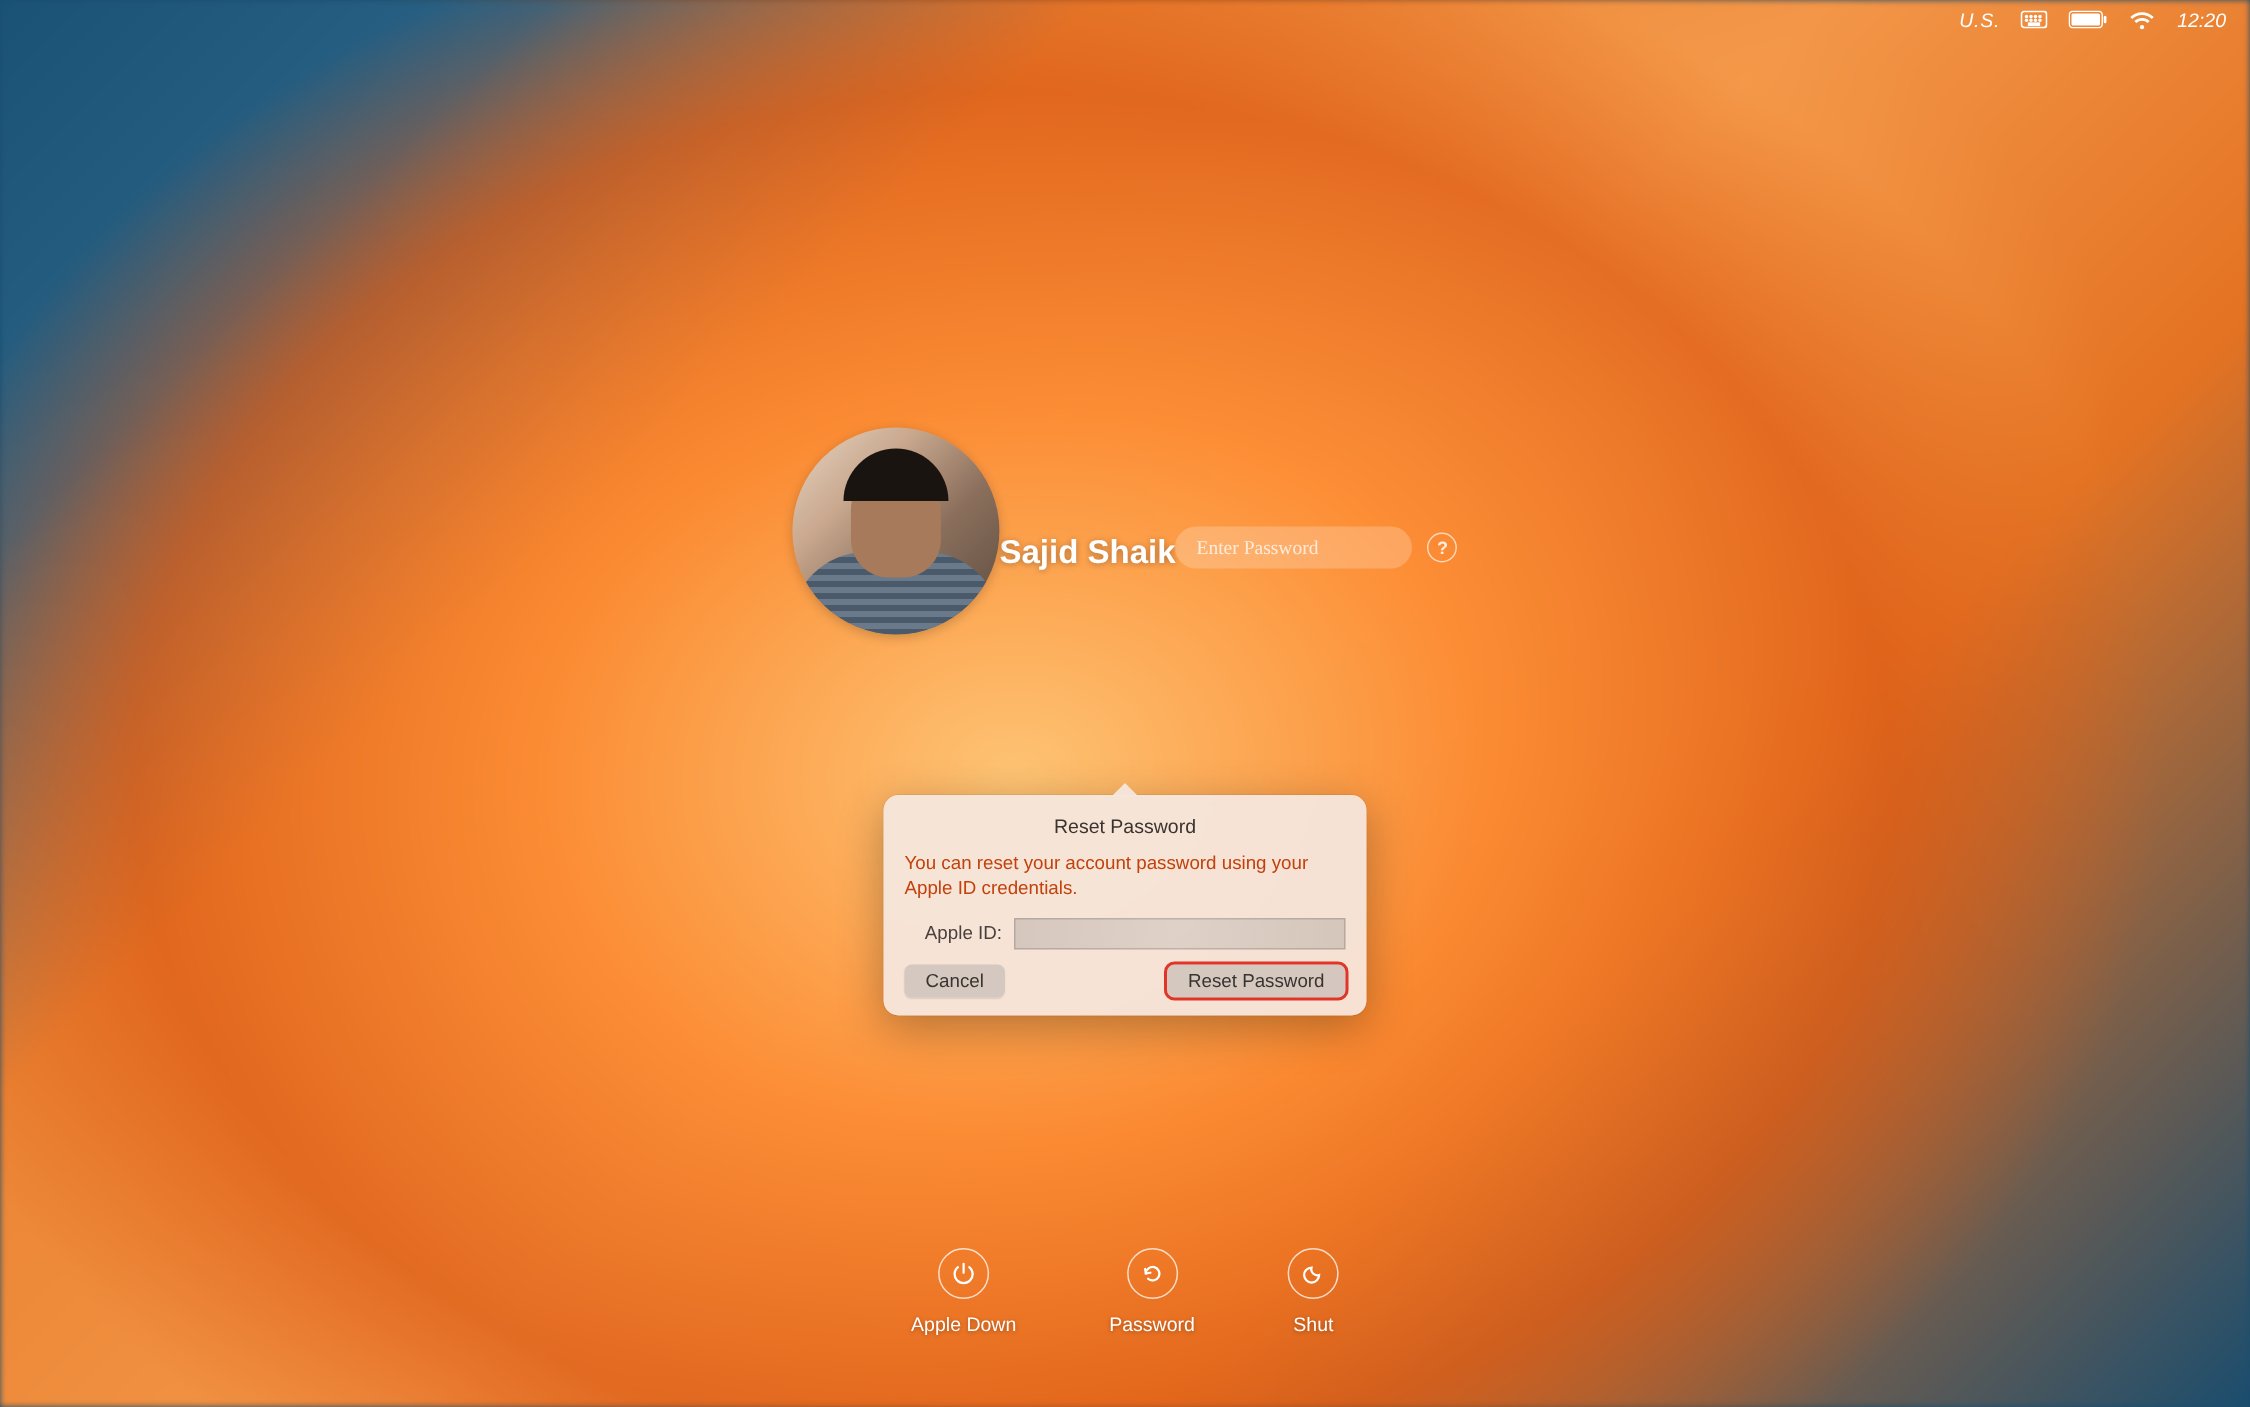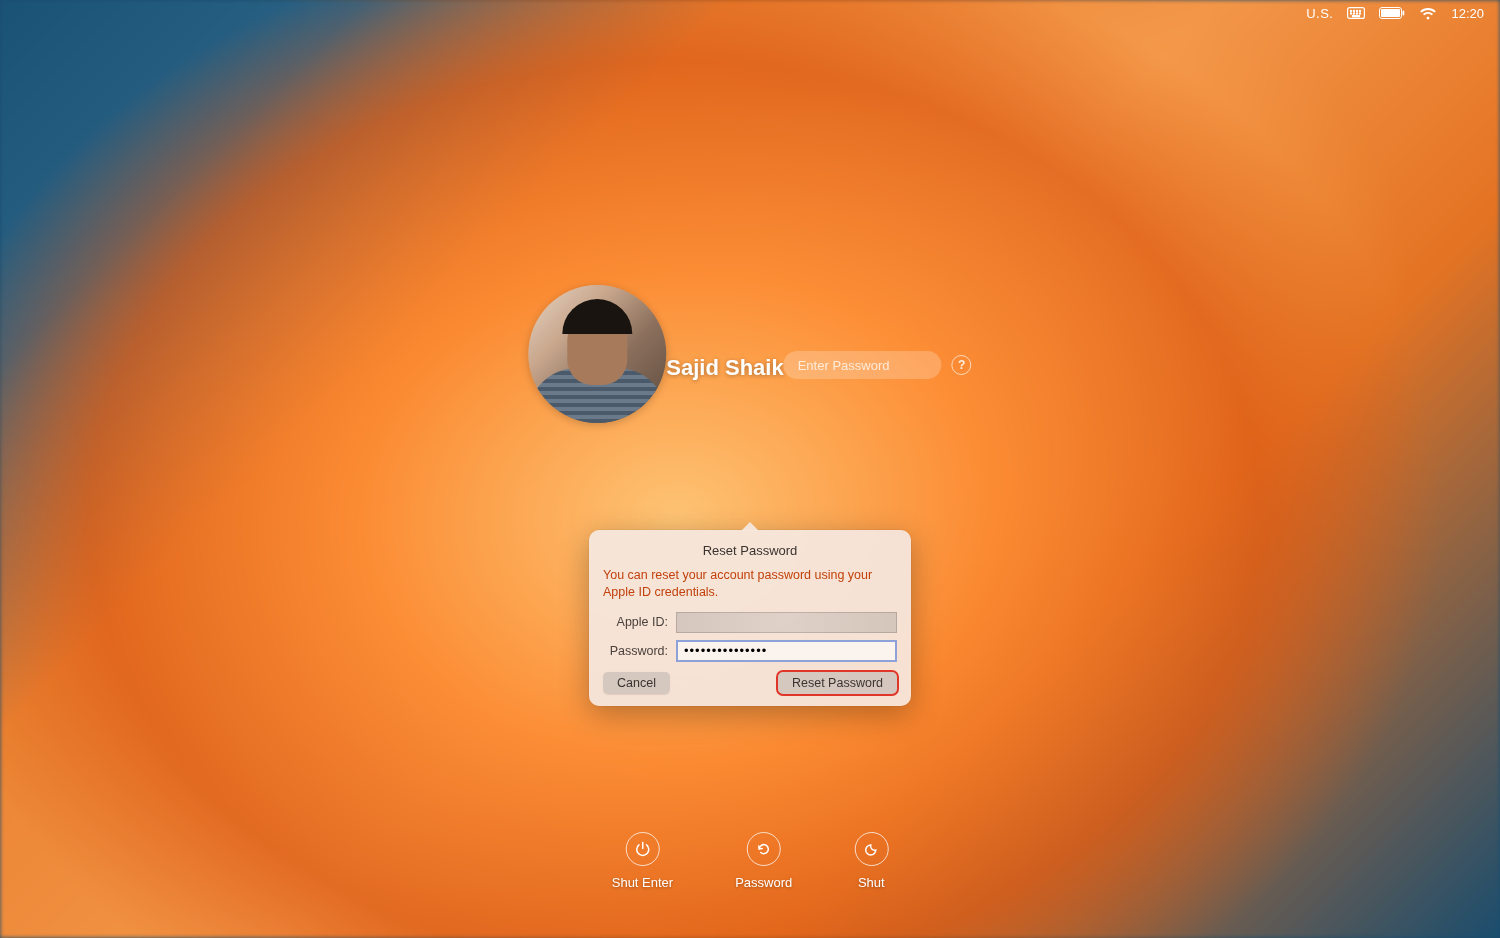--- a/index.html
+++ b/index.html
@@ -33,20 +33,21 @@
       right: 0;
       height: 26px;
       display: flex;
       align-items: center;
       gap: 14px;
       padding: 0 16px;
       color: white;
       font-size: 13px;
       font-weight: 500;
       z-index: 100;
+      font-style: italic;
     }
     
     .menu-bar .lang {
       letter-spacing: 0.5px;
     }
     
     .menu-bar .keyboard-icon {
       display: inline-flex;
       align-items: center;
     }
@@ -127,20 +128,21 @@
     .password-field {
       width: 158px;
       height: 28px;
       border-radius: 14px;
       border: none;
       background: rgba(255, 255, 255, 0.22);
       padding: 4px 14px;
       font-size: 13px;
       color: white;
       outline: none;
+      font-family: Liberation Serif, serif;
     }
     
     .password-field::placeholder {
       color: rgba(255, 255, 255, 0.75);
       font-weight: 500;
     }
     
     .help-button {
       width: 20px;
       height: 20px;
@@ -348,39 +350,35 @@
   </div>
 </div>
 
 <div class="popover">
   <div class="popover-title">Reset Password</div>
   <div class="popover-desc">You can reset your account password using your Apple ID credentials.</div>
   <div class="form-row">
     <div class="form-label">Apple ID:</div>
     <input class="form-input redacted" type="text" value="" style="">
   </div>
-  <div class="form-row">
-    <div class="form-label">Password:</div>
-    <input class="form-input password-input" type="text" value="•••••••••••••••" style="">
-  </div>
   <div class="popover-buttons">
     <button class="popover-btn">Cancel</button>
     <button class="popover-btn highlighted">Reset Password</button>
   </div>
 </div>
 
 <div class="bottom-actions">
   <div class="action-item">
     <div class="action-circle">
       <svg width="16" height="16" viewBox="0 0 16 16" fill="none" stroke="white" stroke-width="1.5" stroke-linecap="round">
         <path d="M8 1.5 L8 7.5"></path>
         <path d="M4.2 3.8 A6 6 0 1 0 11.8 3.8"></path>
       </svg>
     </div>
-    <span class="action-label">Shut Enter</span>
+    <span class="action-label">Apple Down</span>
   </div>
   <div class="action-item">
     <div class="action-circle">
       <svg width="16" height="16" viewBox="0 0 16 16" fill="none" stroke="white" stroke-width="1.5" stroke-linecap="round">
         <path d="M3.5 8 A4.5 4.5 0 1 1 5 11.5"></path>
         <path d="M3 5 L3.5 8 L6.5 7.5" fill="none"></path>
       </svg>
     </div>
     <span class="action-label">Password</span>
   </div>

